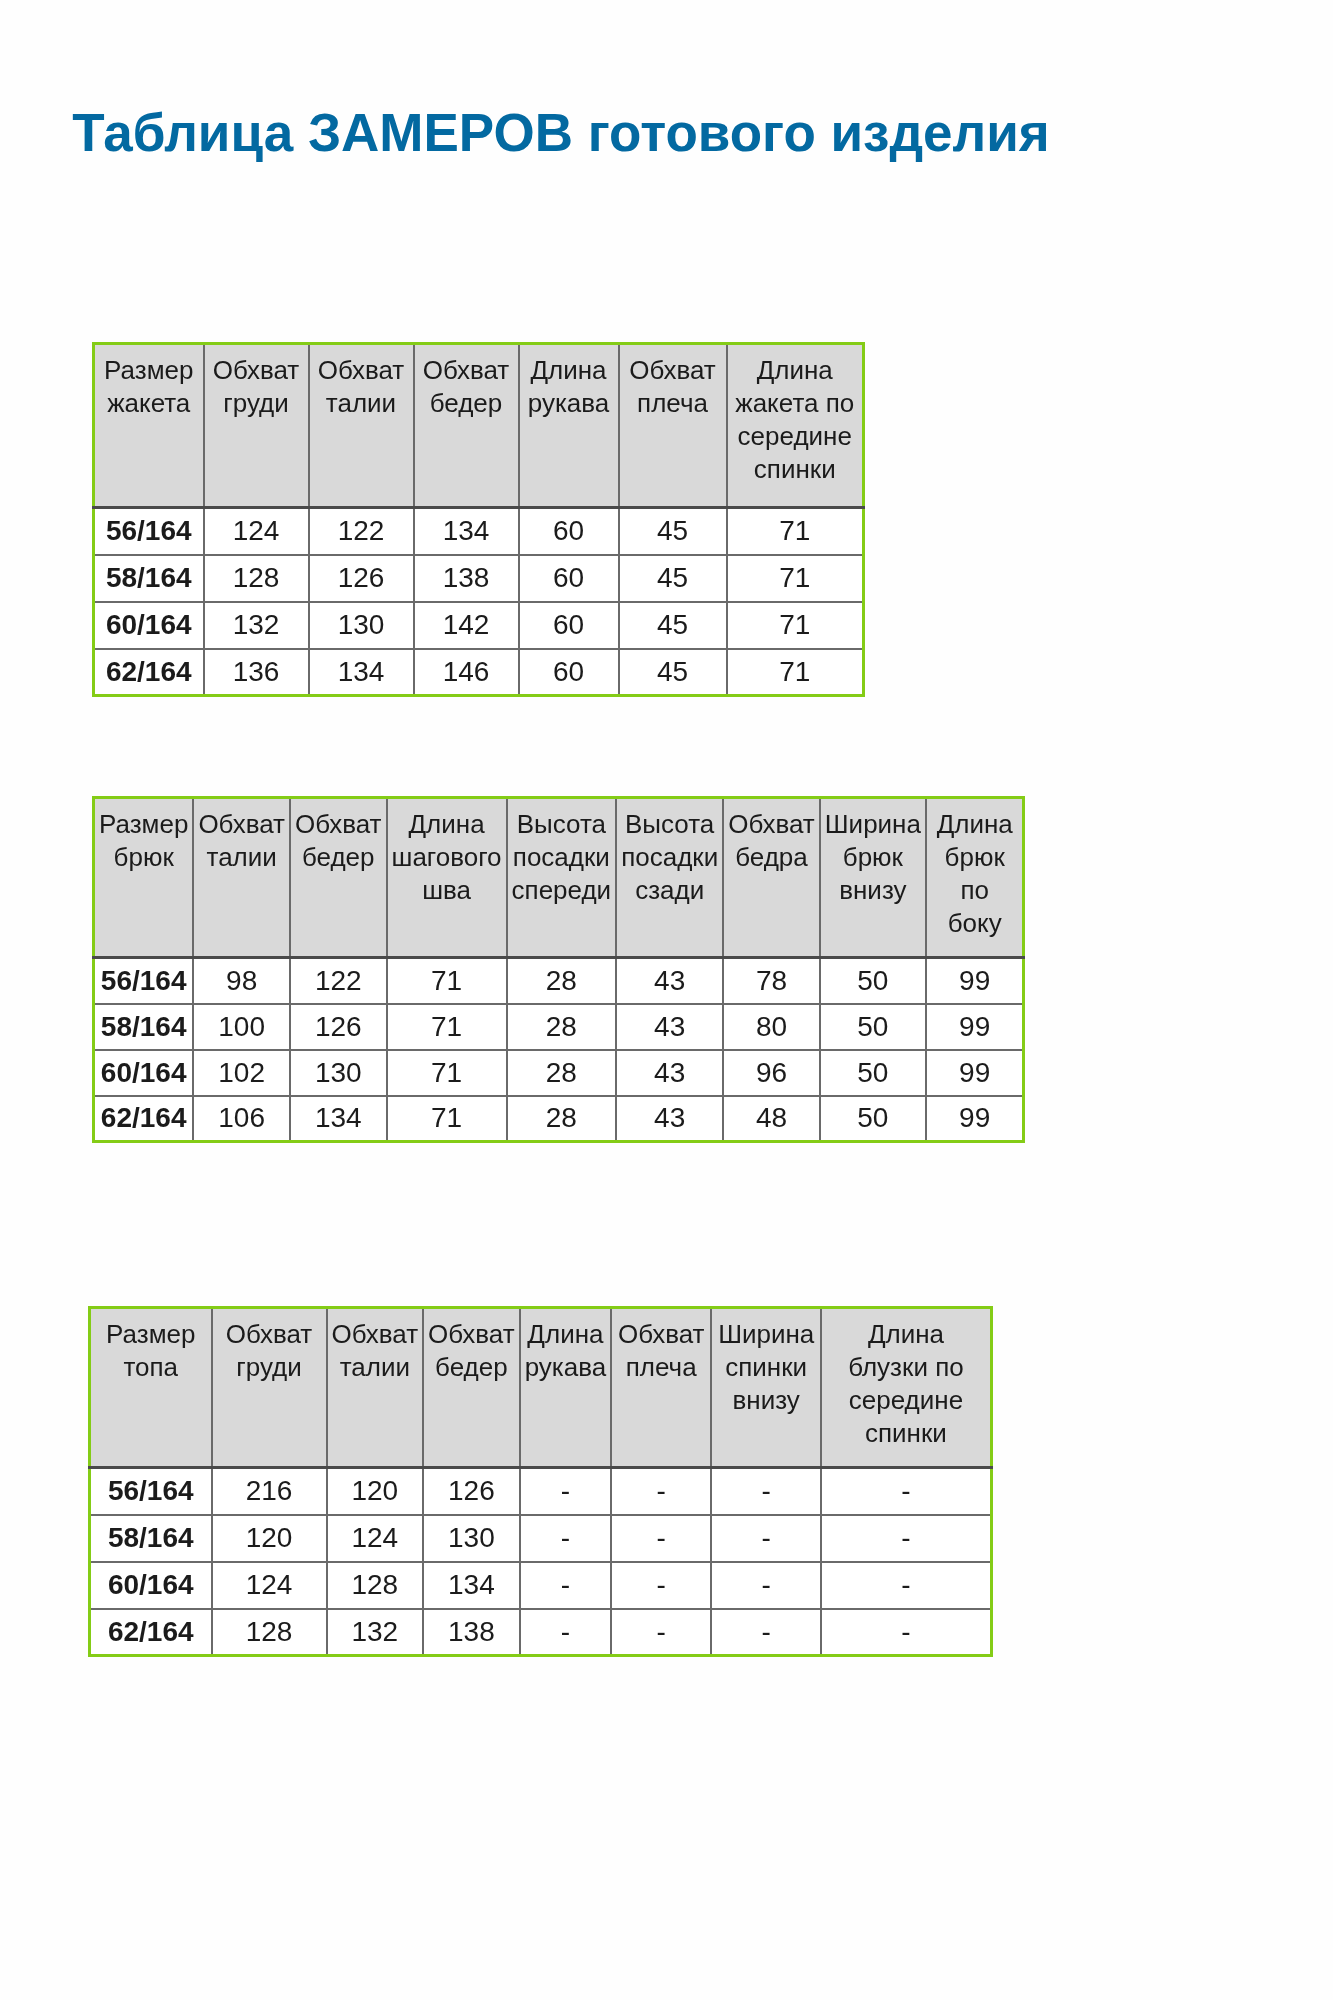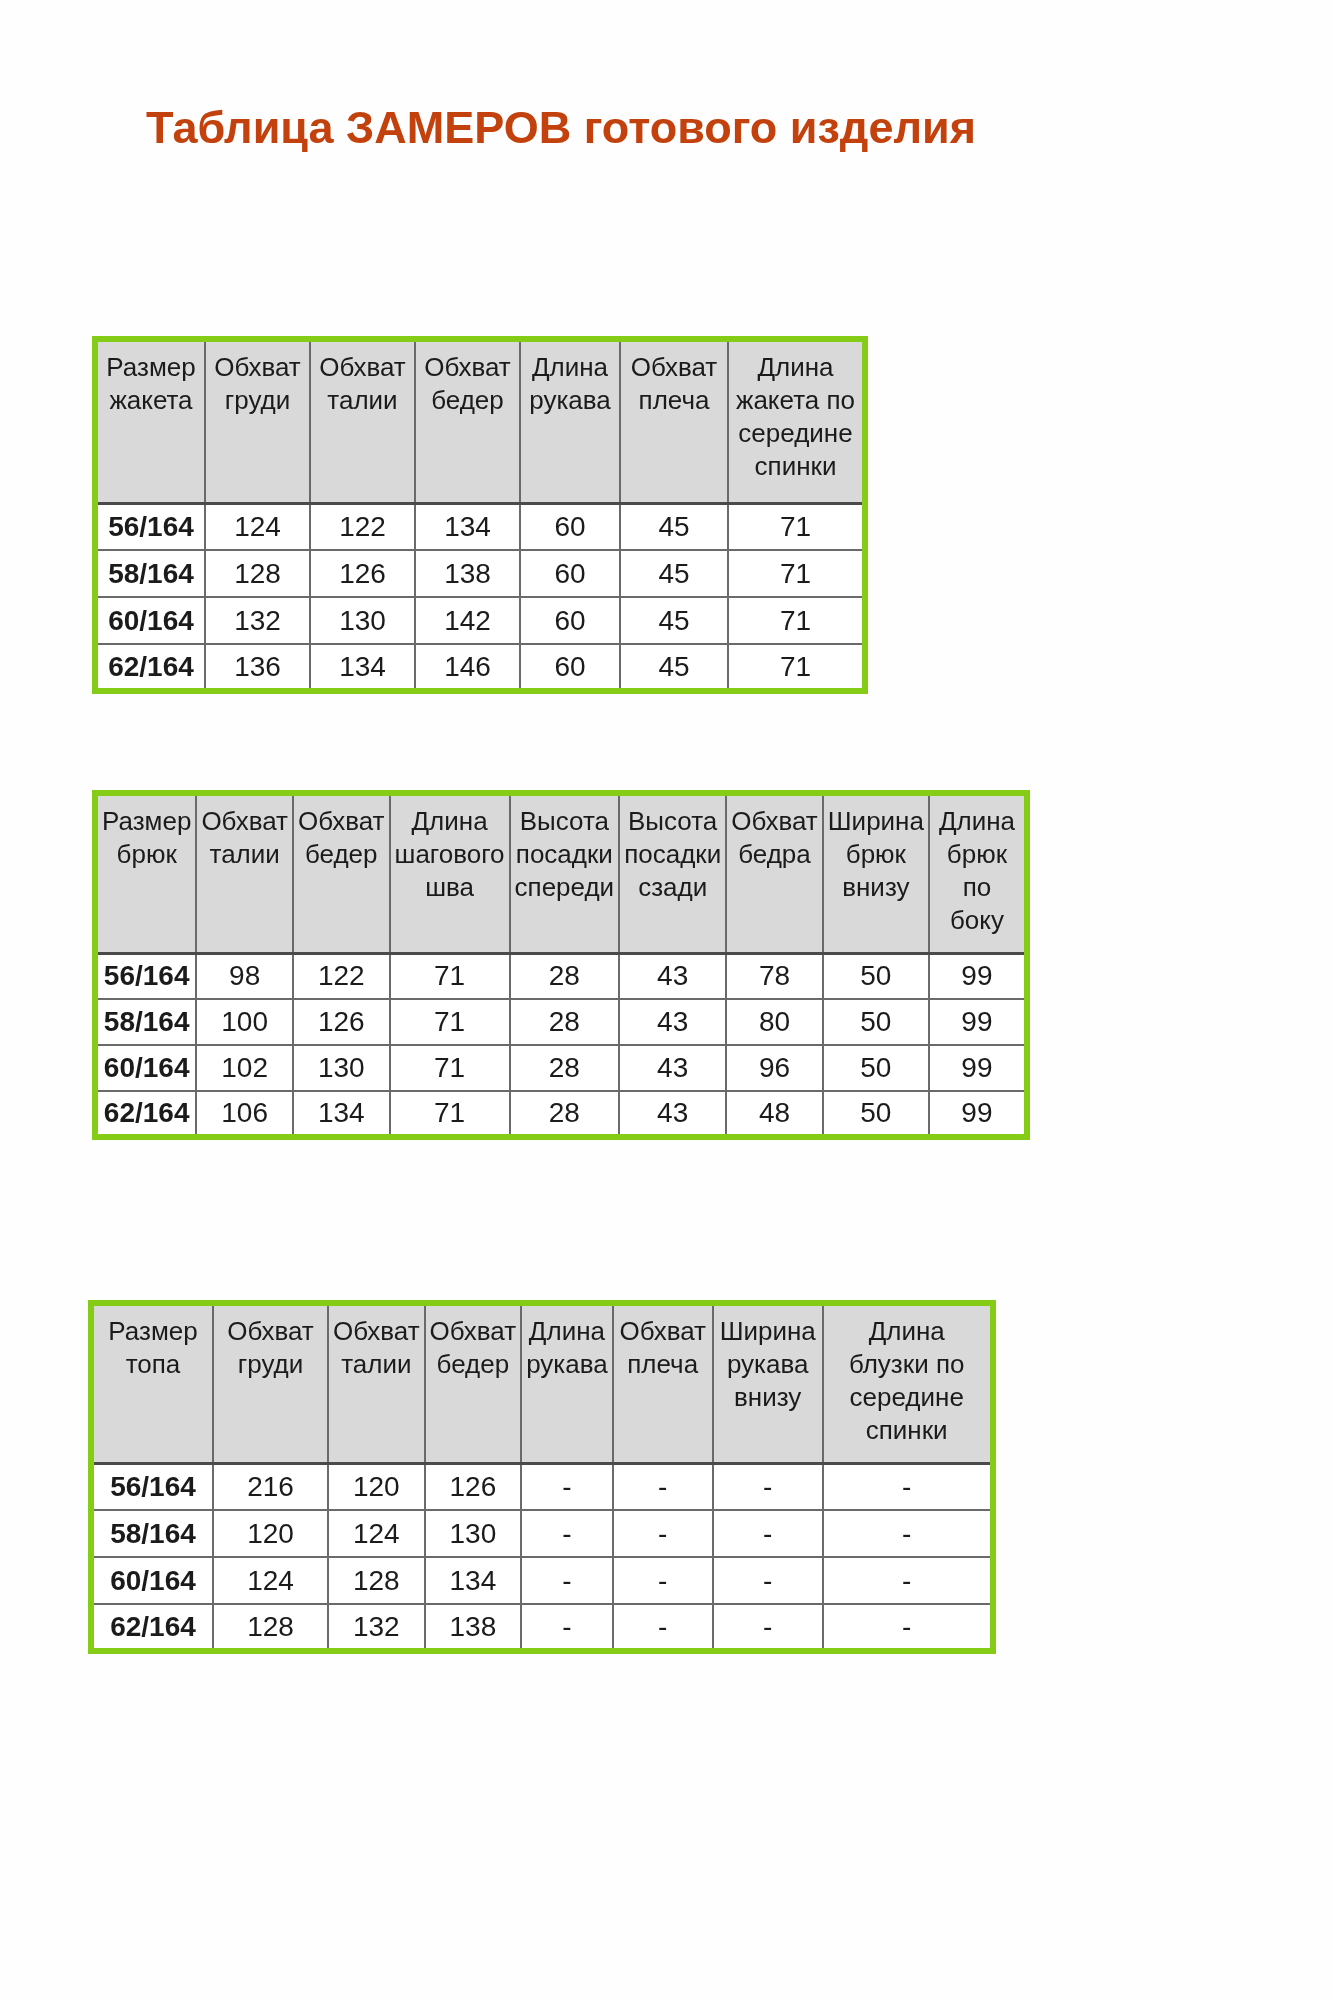--- a/index.html
+++ b/index.html
@@ -12,30 +12,31 @@
     color:#1b1b1b;
     overflow:hidden;
   }
   .title{
     position:absolute;
     left:0;
     top:102px;
     width:1122px;
     margin:0;
     text-align:center;
-    font-size:45px;
+    font-size:53px;
     font-weight:700;
-    color:#c2410c;
+    color:#0369a1;
   }
   .tbl-wrap{position:absolute;}
   table.meas{
     border-collapse:collapse;
     table-layout:fixed;
-    border:6px solid #84cc16;
+    border:3px solid #84cc16;
     background:#8b5cf6;
+    margin-top:6px;
   }
   .meas th,.meas td{
     border:2px solid #6a6a6a;
     overflow:hidden;
   }
   .meas th{
     background:#d9d9d9;
     font-weight:400;
     font-size:26px;
     line-height:33px;
@@ -210,21 +211,21 @@
           <col style="width: 170px;">
         </colgroup>
         <thead>
           <tr style="height: 160px;">
             <th>Размер топа</th>
             <th>Обхват груди</th>
             <th>Обхват талии</th>
             <th>Обхват бедер</th>
             <th>Длина рукава</th>
             <th>Обхват плеча</th>
-            <th>Ширина рукава внизу</th>
+            <th>Ширина спинки внизу</th>
             <th>Длина блузки по середине спинки</th>
           </tr>
         </thead>
         <tbody>
           <tr style="height: 47px;">
             <td class="size">56/164</td>
             <td>216</td>
             <td>120</td>
             <td>126</td>
             <td>-</td>

